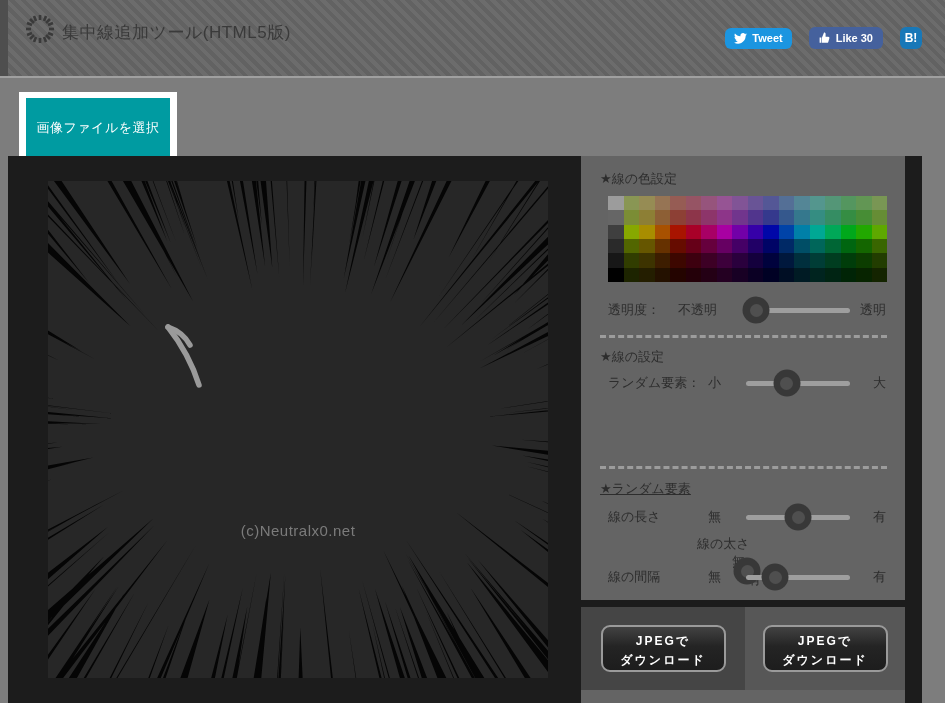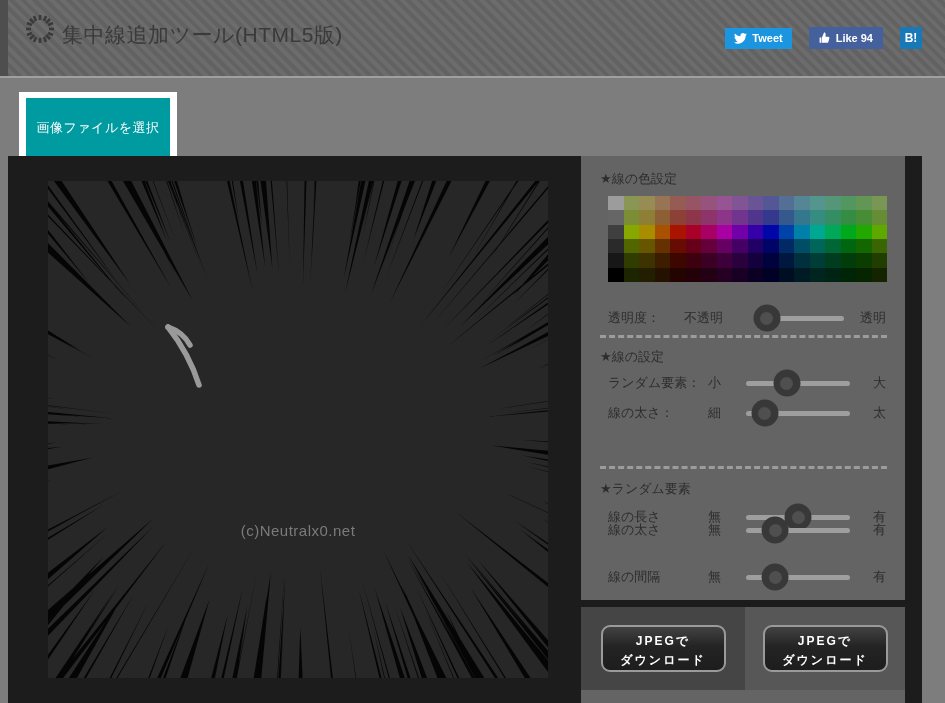--- a/index.html
+++ b/index.html
@@ -8,25 +8,25 @@
 
   
   .header{
     position:absolute; left:0; top:0; width:945px; height:78px;
     background:repeating-linear-gradient(45deg,#6c6c6c 0 4px,#626262 4px 8px);
     border-bottom:2px solid #a0a0a0;
   }
   .header-edge{ position:absolute; left:0; top:0; width:8px; height:100%; background:#4e4e4e; }
   .app-icon{ position:absolute; left:24px; top:13px; width:32px; height:32px; }
   .app-title{
-    position:absolute; left:62px; top:21px; font-size:21px; color:#3a3a3a; letter-spacing:0.5px;
+    position:absolute; left:62px; top:21px; font-size:17px; color:#3a3a3a; letter-spacing:0.5px;
   }
   .social{ position:absolute; right:23px; top:27px; display:flex; align-items:center; gap:17px; }
   .sbtn{ display:flex; align-items:center; gap:5px; color:#fff; font-weight:bold;
-         font-size:11px; border-radius:0; cursor:pointer; }
+         font-size:11px; border-radius:6px; cursor:pointer; }
   .sbtn svg{ display:block; }
   .tweet-btn{ background:#1b95e0; height:21px; padding:0 9px; }
   .like-btn{ background:#45619d; height:22px; padding:0 10px; }
   .hatena-btn{ background:#1878b8; width:22px; height:22px; justify-content:center; font-size:12px; }
 
   
   .file-frame{ position:absolute; left:19px; top:92px; width:158px; height:71px; background:#ffffff; }
   .file-btn{
     position:absolute; left:7px; top:6px; width:144px; height:59px; background:#009ba1;
     color:#fff; font-size:13px; display:flex; align-items:center; justify-content:center;
@@ -42,34 +42,34 @@
   .arrow{ position:absolute; left:112px; top:138px; }
   .canvas-msg{ position:absolute; left:0; top:204px; width:100%; text-align:center;
                color:#8c8c8c; font-size:15px; line-height:26px; letter-spacing:1px; }
   .canvas-copy{ position:absolute; left:0; top:341px; width:100%; text-align:center;
                 color:#7b7b7b; font-size:15px; letter-spacing:0.5px; }
 
   
   .sidebar{ position:absolute; left:573px; top:0; width:324px; height:610px;
             background:#646464; border-radius:0 0 16px 16px; overflow:hidden; }
   .side-head{ position:absolute; left:19px; font-size:13px; color:#2d2d2d; }
-  .head-color{ top:14px; } .head-line{ top:192px; } .head-random{ top:324px; }
+  .head-color{ top:14px; } .head-line{ top:192px; } .head-random{ top:324px;text-decoration:underline; }
 
   .palette{ position:absolute; left:27px; top:40px; width:279px; height:86px;
             display:grid; grid-template-columns:repeat(18,1fr); grid-template-rows:repeat(6,1fr); }
   .palette div{ cursor:pointer; }
 
   .sep{ position:absolute; left:19px; width:287px; border-top:3px dashed #9c9c9c; }
   .sep1{ top:179px; } .sep2{ top:310px; }
 
   .slider-row{ position:absolute; left:0; width:324px; height:28px;
                display:flex; align-items:center; padding:0 19px 0 27px;
                font-size:13px; color:#2d2d2d; }
-  .row-opacity{ top:148px;gap:6px; } .row-center{ top:213px; } .row-width{ top:243px; } .row-density{ top:273px; }
-  .row-rlen{ top:347px; } .row-rwidth{ top:360px; } .row-rgap{ top:407px; }
+  .row-opacity{ top:140px; } .row-center{ top:213px; } .row-width{ top:243px; } .row-density{ top:273px; }
+  .row-rlen{ top:347px; } .row-rwidth{ top:379px;flex-direction:column; } .row-rgap{ top:407px; }
   .sl-label{ width:100px; }
   .row-opacity .sl-label{ width:70px; }
   .sl-min{ width:30px; text-align:left; }
   .row-opacity .sl-min{ width:60px; }
   .track{ position:relative; flex:1; height:5px; background:#9e9e9e; border-radius:3px;
           margin:0 8px; cursor:pointer; }
   .knob{ position:absolute; top:50%; width:27px; height:27px; border-radius:50%;
          background:#383838; transform:translate(-50%,-50%); cursor:pointer; }
   .knob::after{ content:""; position:absolute; left:50%; top:50%; width:13px; height:13px;
                 border-radius:50%; background:#4f4f4f; transform:translate(-50%,-50%); }
@@ -117,21 +117,21 @@
     <div class="sbtn tweet-btn">
       <svg width="13" height="11" viewBox="0 0 24 20" fill="#fff">
         <path d="M24 2.3c-.9.4-1.8.7-2.8.8 1-.6 1.8-1.6 2.2-2.7-1 .6-2 1-3.1 1.2C19.4.6 18.1 0 16.7 0c-2.7 0-4.9 2.2-4.9 4.9 0 .4 0 .8.1 1.1C7.7 5.8 4.1 3.9 1.7.9 1.3 1.6 1 2.5 1 3.4c0 1.7.9 3.2 2.2 4.1-.8 0-1.6-.2-2.2-.6v.1c0 2.4 1.7 4.4 3.9 4.8-.4.1-.8.2-1.3.2-.3 0-.6 0-.9-.1.6 2 2.4 3.4 4.6 3.4-1.7 1.3-3.8 2.1-6.1 2.1-.4 0-.8 0-1.2-.1 2.2 1.4 4.8 2.2 7.5 2.2 9 0 14-7.5 14-14v-.6c1-.7 1.8-1.6 2.5-2.6z"></path>
       </svg>
       <span>Tweet</span>
     </div>
     <div class="sbtn like-btn">
       <svg width="12" height="12" viewBox="0 0 20 20" fill="#fff">
         <path d="M1 9h3v9H1zM5 18h8.6c.9 0 1.7-.6 1.9-1.5l1.8-6c.4-1.2-.5-2.5-1.8-2.5H11V3.2C11 2 10 1 8.8 1L8.4 1 5 9z"></path>
       </svg>
-      <span>Like 94</span>
+      <span>Like 30</span>
     </div>
     <div class="sbtn hatena-btn">
       <span>B!</span>
     </div>
   </div>
 </div>
 
 <div class="file-frame">
   <div class="file-btn">画像ファイルを選択</div>
 </div>
@@ -282,28 +282,20 @@
 
     <div class="slider-row row-center">
       <span class="sl-label">ランダム要素：</span>
       <span class="sl-min">小</span>
       <span class="track">
         <span class="knob" style="left: 39%;"></span>
       </span>
       <span class="sl-max">大</span>
     </div>
 
-    <div class="slider-row row-width">
-      <span class="sl-label">線の太さ：</span>
-      <span class="sl-min">細</span>
-      <span class="track">
-        <span class="knob" style="left: 18%;"></span>
-      </span>
-      <span class="sl-max">太</span>
-    </div>
 
 
     <div class="sep sep2"></div>
 
     <div class="side-head head-random">★ランダム要素</div>
 
     <div class="slider-row row-rlen">
       <span class="sl-label">線の長さ</span>
       <span class="sl-min">無</span>
       <span class="track">

